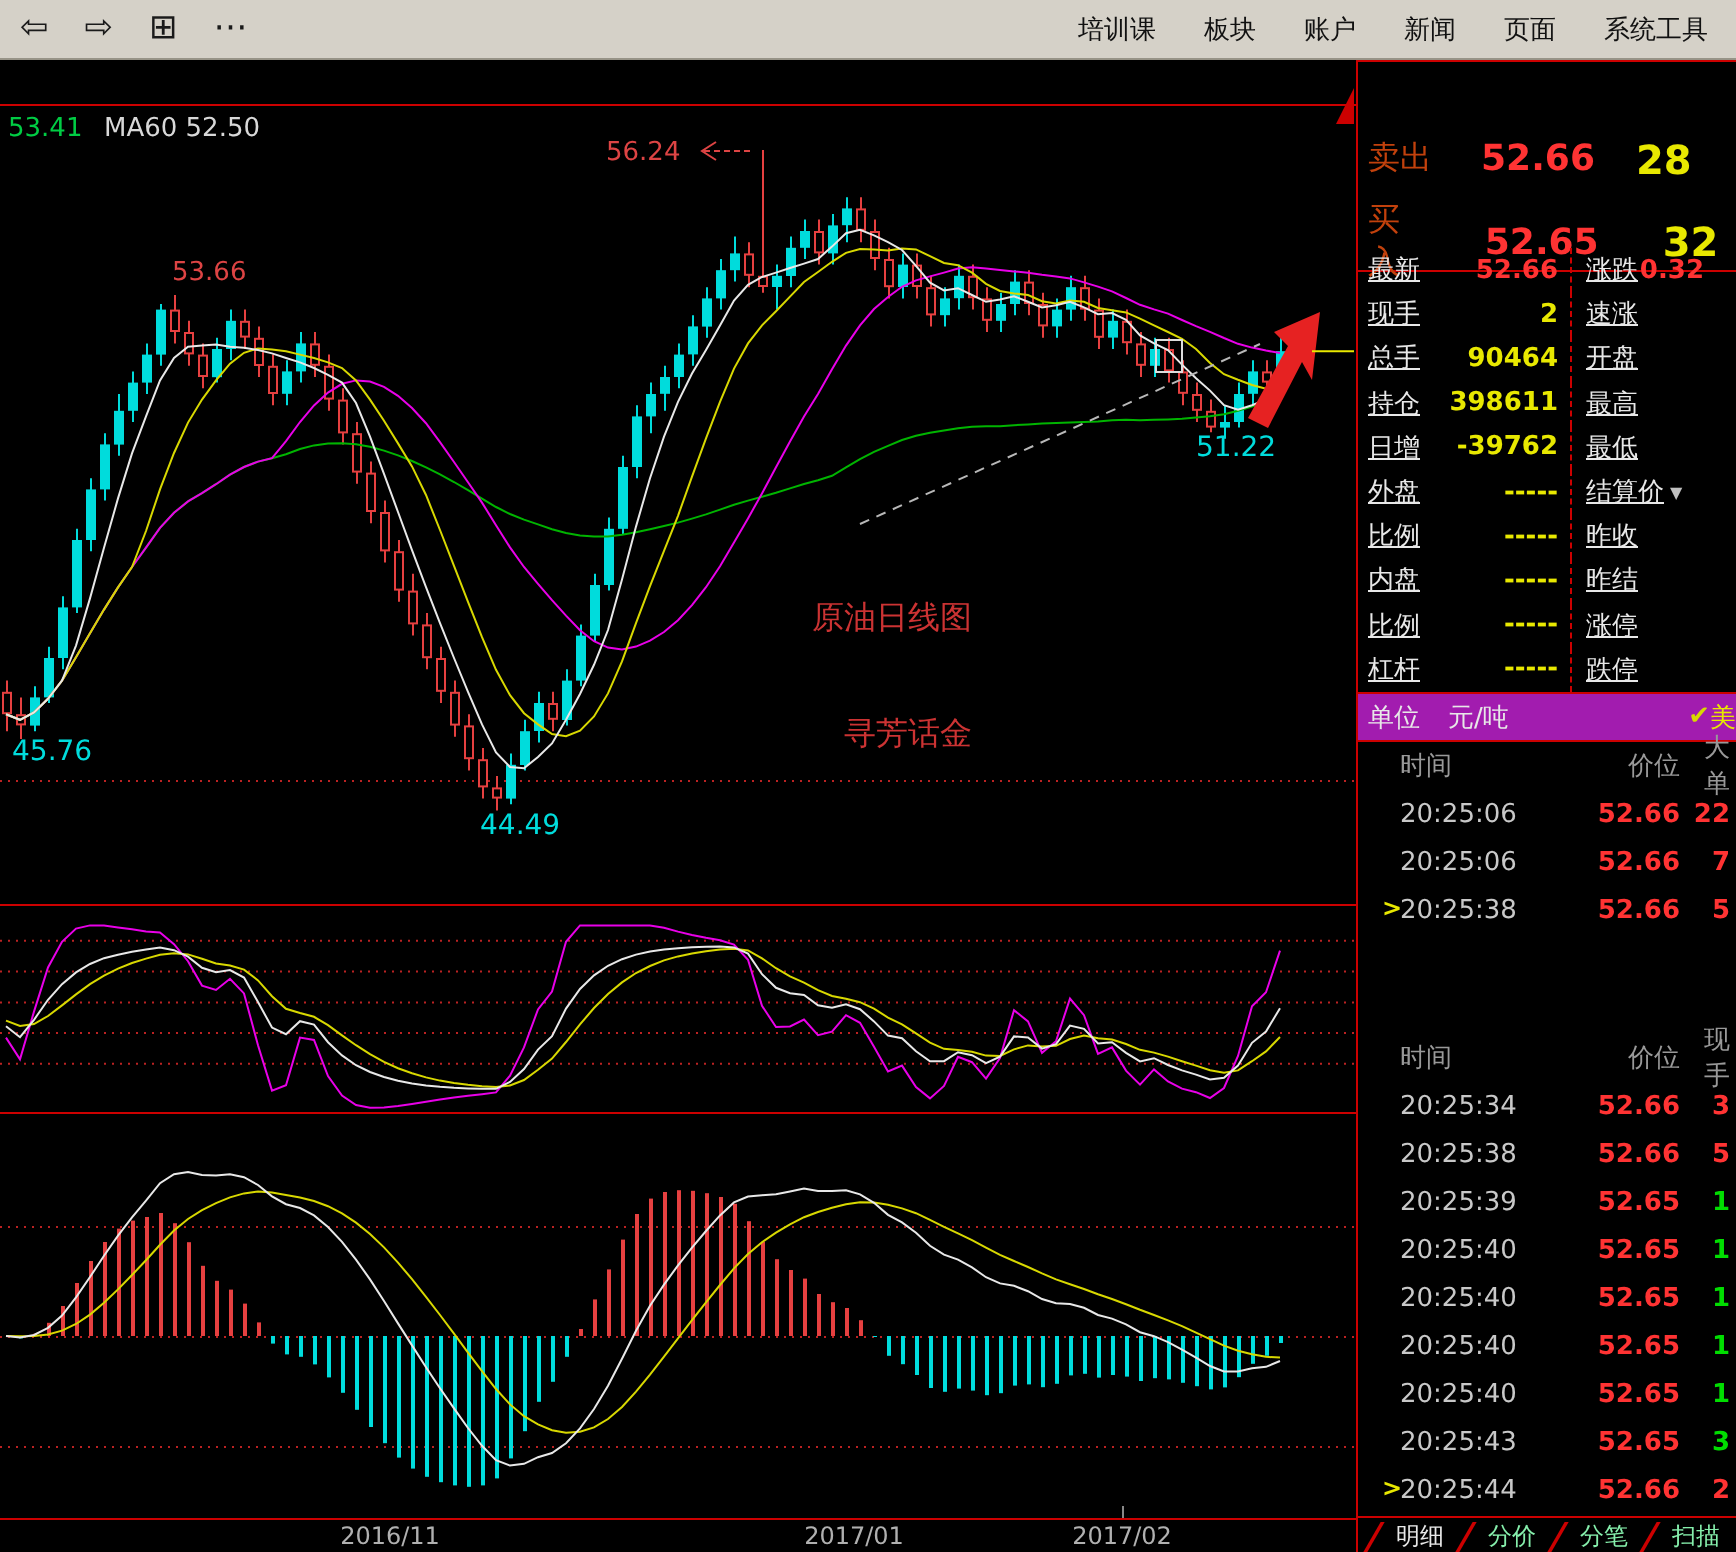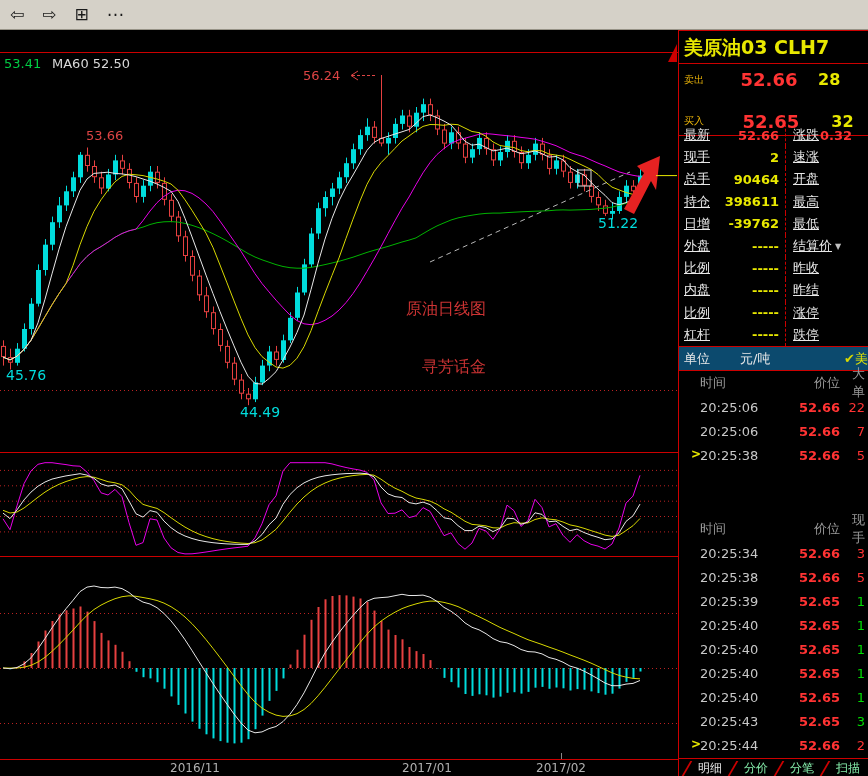--- a/index.html
+++ b/index.html
@@ -9,43 +9,43 @@
   .tb-icons{display:flex;gap:18px;padding-left:10px;color:#1a1a1a;font-size:17px;align-items:center;}
   .tb-icons span{line-height:1;cursor:default;}
   .tb-menu{margin-left:auto;display:flex;gap:24px;padding-right:14px;font-size:13px;color:#111;}
   .tb-item{cursor:default;}
   
   .panel{position:absolute;left:678px;top:30px;width:190px;height:746px;background:#000;border-left:1px solid #cc0000;border-top:1px solid #cc0000;z-index:3;box-sizing:border-box;}
   .p-title{position:absolute;top:0;left:0;right:0;height:32px;line-height:32px;color:#e8e800;font-size:19px;font-weight:bold;padding-left:5px;border-bottom:1px solid #cc0000;white-space:nowrap;overflow:hidden;}
   .p-row{position:absolute;left:0;right:0;display:flex;align-items:center;}
   .p-row.sell{top:33px;height:31px;}
   .p-row.buy{top:76px;height:28px;border-bottom:1px solid #cc0000;gap:32px;}
-  .p-row .lab{color:#eab308;font-size:10px;padding-left:5px;width:36px;}
+  .p-row .lab{color:#c2410c;font-size:16px;padding-left:5px;width:36px;}
   .p-row .price{color:#ff3333;font-size:18px;font-weight:bold;flex:1;text-align:center;}
-  .p-row .qty{color:#e8e800;font-size:16px;font-weight:bold;width:50px;text-align:left;}
+  .p-row .qty{color:#e8e800;font-size:20px;font-weight:bold;width:50px;text-align:left;}
   .q-grid{position:absolute;top:93px;left:0;right:0;height:222px;display:grid;grid-template-columns:106px 84px;grid-auto-rows:22.2px;}
   .qcell{display:flex;align-items:center;font-size:13px;overflow:hidden;}
   .qcell.rcol{border-left:1px dashed #cc0000;text-align:right;}
   .qlab{color:#e8e8e8;padding-left:5px;white-space:nowrap;text-decoration:underline;}
   .qcell.rcol .qlab{padding-left:7px;}
   .qval{margin-left:auto;padding-right:6px;font-weight:bold;white-space:nowrap;}
   .qcell.rcol .qval{padding-right:17px;}
   .qval.red{color:#ff3333;} .qval.yellow{color:#e8e800;}
   .caret{color:#c0c0c0;font-size:8px;margin-left:3px;}
-  .unit-row{position:absolute;top:315px;height:25px;left:0;right:0;border-top:1px solid #cc0000;border-bottom:1px solid #cc0000;background:#0c4a6e;display:flex;align-items:center;font-size:13px;color:#e8e8e8;box-sizing:border-box;overflow:hidden;text-align:right;}
+  .unit-row{position:absolute;top:315px;height:25px;left:0;right:0;border-top:1px solid #cc0000;border-bottom:1px solid #cc0000;background:#a21caf;display:flex;align-items:center;font-size:13px;color:#e8e8e8;box-sizing:border-box;overflow:hidden;text-align:right;}
   .unit-label{padding-left:5px;}
-  .unit-value{margin-left:30px;}
+  .unit-value{margin-left:14px;}
   .unit-check{margin-left:auto;color:#d8d800;font-weight:bold;font-size:13px;}
   .unit-market{color:#e8e800;}
   .ptable{position:absolute;left:11px;right:0;font-size:13px;}
   #t1{top:340px;} #t2{top:486px;}
   .trow{height:24px;display:flex;align-items:center;position:relative;}
   .c1{width:80px;padding-left:10px;color:#c8c8c8;white-space:nowrap;}
   .c2{width:60px;text-align:right;font-weight:bold;color:#ff3333;}
-  .c3{flex:1;text-align:right;padding-right:3px;font-weight:normal;}
+  .c3{flex:1;text-align:right;padding-right:3px;font-weight:bold;}
   .trow.th .c1,.trow.th .c2,.trow.th .c3{color:#999;font-weight:normal;}
   .v-red{color:#ff3333;} .v-green{color:#00dd00;}
   .rmark{position:absolute;left:1px;top:4px;color:#e8e800;font-weight:bold;font-size:12px;}
   .tabs{position:absolute;top:727px;height:19px;left:0;right:0;border-top:1px solid #cc0000;display:flex;align-items:center;font-size:12px;background:#000;}
   .tab{padding:0 3px;white-space:nowrap;cursor:default;}
   .tab.active{color:#e8e8e8;}
   .tab.inactive{color:#86efac;}
   .tab-sep{width:2px;height:15px;background:#cc0000;transform:skewX(-30deg);margin:0 7px;flex:none;}
   
   #chart-svg{position:absolute;left:0;top:0;z-index:1;}
@@ -53,20 +53,28 @@
 </head>
 <body>
 
 <div class="toolbar">
   <div class="tb-icons">
     <span>⇦</span>
     <span>⇨</span>
     <span>⊞</span>
     <span>⋯</span>
   </div>
+  <div class="tb-menu" id="tb-menu">
+      <span class="tb-item">培训课</span>
+      <span class="tb-item">板块</span>
+      <span class="tb-item">账户</span>
+      <span class="tb-item">新闻</span>
+      <span class="tb-item">页面</span>
+      <span class="tb-item">系统工具</span>
+    </div>
 </div>
 
 <svg id="chart-svg" width="868" height="776">
     <line x1="0" y1="52.5" x2="678" y2="52.5" stroke="#cc0000" stroke-width="1"></line>
     <line x1="0" y1="452.5" x2="678" y2="452.5" stroke="#cc0000" stroke-width="1"></line>
     <line x1="0" y1="556.5" x2="678" y2="556.5" stroke="#cc0000" stroke-width="1"></line>
     <line x1="0" y1="759.5" x2="678" y2="759.5" stroke="#cc0000" stroke-width="1"></line>
     <line x1="0" y1="390.5" x2="678" y2="390.5" stroke="#bb2222" stroke-width="1" stroke-dasharray="1,3"></line>
     <defs>
       <clipPath id="mainclip">
@@ -396,21 +404,20 @@
     <line x1="352" y1="75.5" x2="377" y2="75.5" stroke="#dd4444" stroke-width="1" stroke-dasharray="3,2"></line>
     <polyline points="358,71 351,75.5 358,80" fill="none" stroke="#dd4444" stroke-width="1"></polyline>
     <line x1="430" y1="262" x2="630" y2="172" stroke="#b8b8b8" stroke-width="1" stroke-dasharray="5,4"></line>
     <rect x="578" y="170" width="13" height="16" fill="none" stroke="#dcdcdc" stroke-width="1"></rect>
     <polygon points="660,156 637,166 644,173 624,209 634,214 651,181 656,190" fill="#e62222"></polygon>
     <line x1="656" y1="175.6" x2="677" y2="175.6" stroke="#e8e800" stroke-width="1"></line>
     <polygon points="668,62 677,44 677,62" fill="#cc0000"></polygon>
   </svg>
 
 <div class="panel">
-  <div class="p-title">美原油03  CLH7</div>
   <div class="p-row sell">
     <span class="lab">卖出</span>
     <span class="price">52.66</span>
     <span class="qty">28</span>
   </div>
   <div class="p-row buy">
     <span class="lab">买入</span>
     <span class="price">52.65</span>
     <span class="qty">32</span>
   </div>

